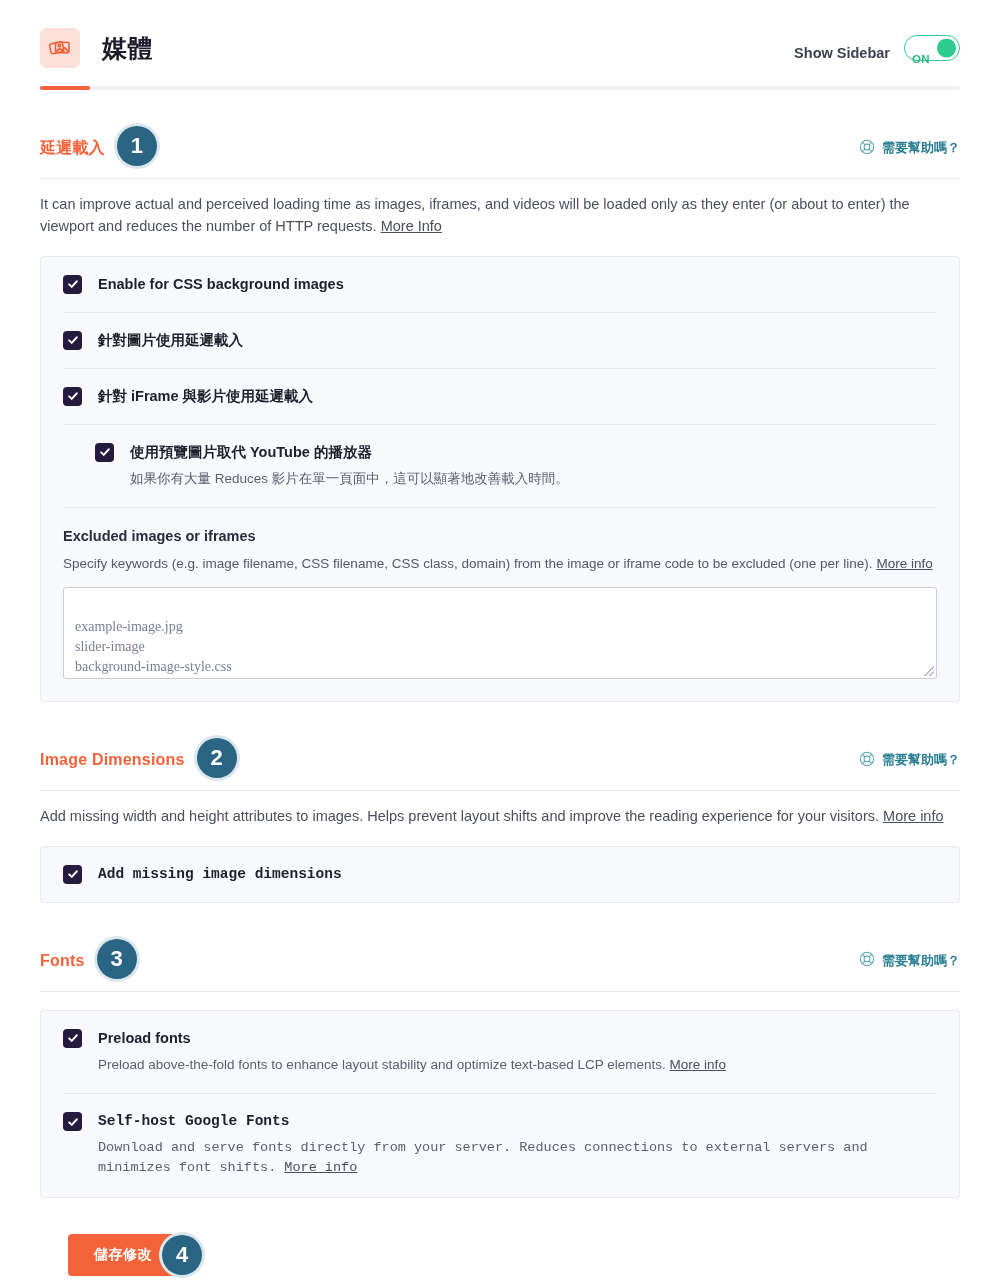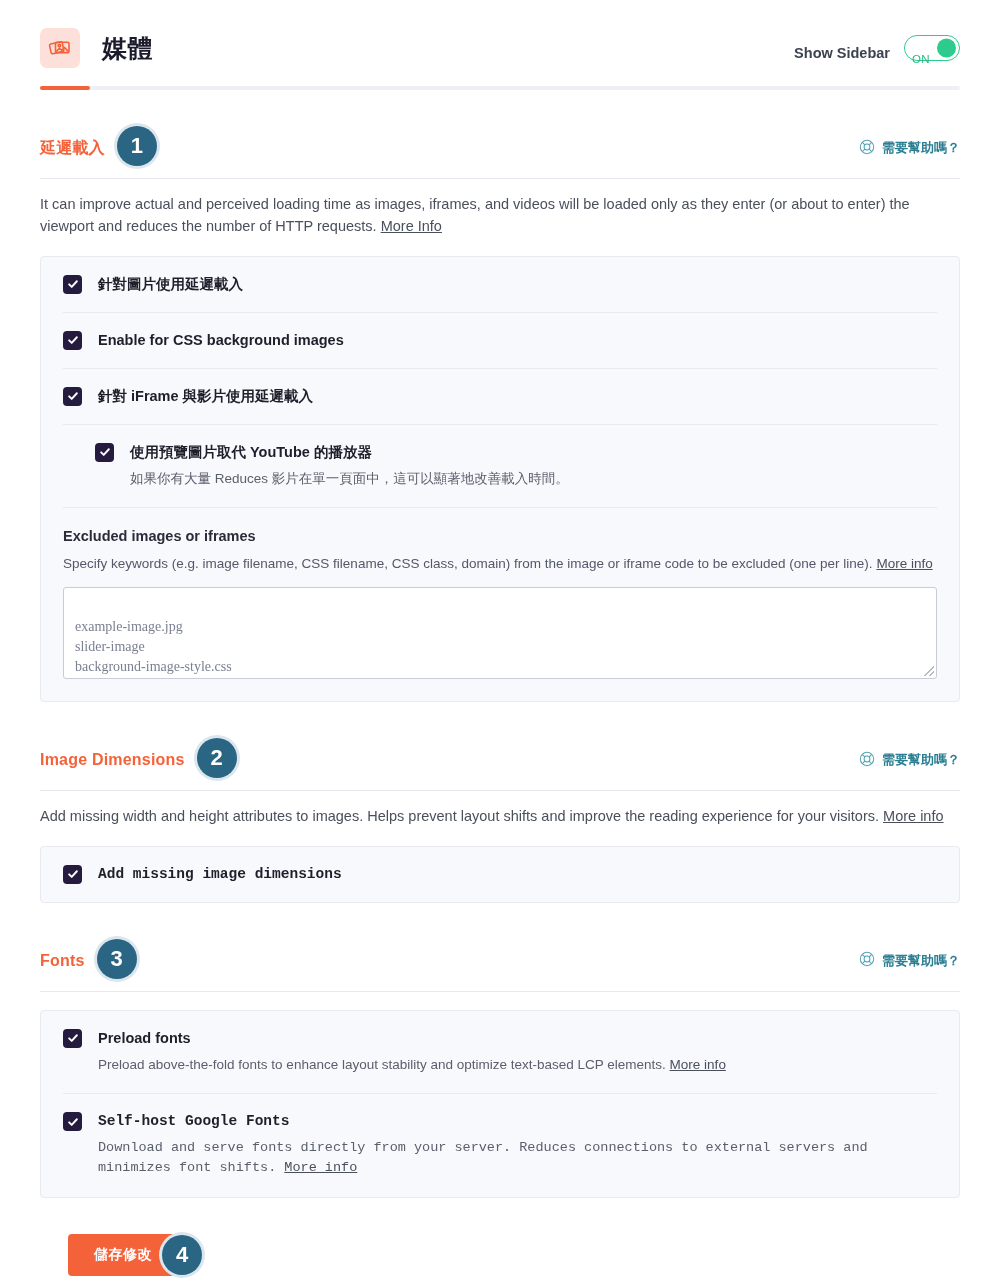--- a/index.html
+++ b/index.html
@@ -35,21 +35,21 @@
     font-size: 14.5px; font-weight: bold; color: #3d4250;
   }
   .toggle {
     width: 56px; height: 26px; border-radius: 14px;
     border: 1.6px solid #2ecb8f; background: #fff;
     display: flex; align-items: center; justify-content: flex-start;
     padding: 0 4px; position: relative;
     cursor: pointer;
   }
   .toggle .on-text {
-    font-size: 11.5px; font-weight: normal; color: #2ab885; letter-spacing:.4px;
+    font-size: 11.5px; font-weight: bold; color: #2ab885; letter-spacing:.4px;
     margin-left: 3px;
     margin-top: 22px;
   }
   .toggle .knob {
     position: absolute; right: 3px; top: 50%; transform: translateY(-50%);
     width: 19px; height: 19px; border-radius: 50%; background: #2ecb8f;
   }
 
   
   .tabbar {
@@ -212,31 +212,31 @@
     </div>
 
     <div class="card">
       <div class="opt-row">
         <div class="opt-line">
           <span class="cb">
             <svg width="12" height="12" viewBox="0 0 14 14" fill="none" stroke="#fff" stroke-width="2.2" stroke-linecap="round" stroke-linejoin="round">
                 <path d="M2.5 7.4l3 3 6-6.6"></path>
               </svg>
           </span>
+          <span class="opt-label">Enable for CSS background images</span>
+        </div>
+      </div>
+      <div class="opt-row">
+        <div class="opt-line">
+          <span class="cb">
+            <svg width="12" height="12" viewBox="0 0 14 14" fill="none" stroke="#fff" stroke-width="2.2" stroke-linecap="round" stroke-linejoin="round">
+                <path d="M2.5 7.4l3 3 6-6.6"></path>
+              </svg>
+          </span>
           <span class="opt-label">針對圖片使用延遲載入</span>
-        </div>
-      </div>
-      <div class="opt-row">
-        <div class="opt-line">
-          <span class="cb">
-            <svg width="12" height="12" viewBox="0 0 14 14" fill="none" stroke="#fff" stroke-width="2.2" stroke-linecap="round" stroke-linejoin="round">
-                <path d="M2.5 7.4l3 3 6-6.6"></path>
-              </svg>
-          </span>
-          <span class="opt-label">Enable for CSS background images</span>
         </div>
       </div>
       <div class="opt-row">
         <div class="opt-line">
           <span class="cb">
             <svg width="12" height="12" viewBox="0 0 14 14" fill="none" stroke="#fff" stroke-width="2.2" stroke-linecap="round" stroke-linejoin="round">
                 <path d="M2.5 7.4l3 3 6-6.6"></path>
               </svg>
           </span>
           <span class="opt-label">針對 iFrame 與影片使用延遲載入</span>

